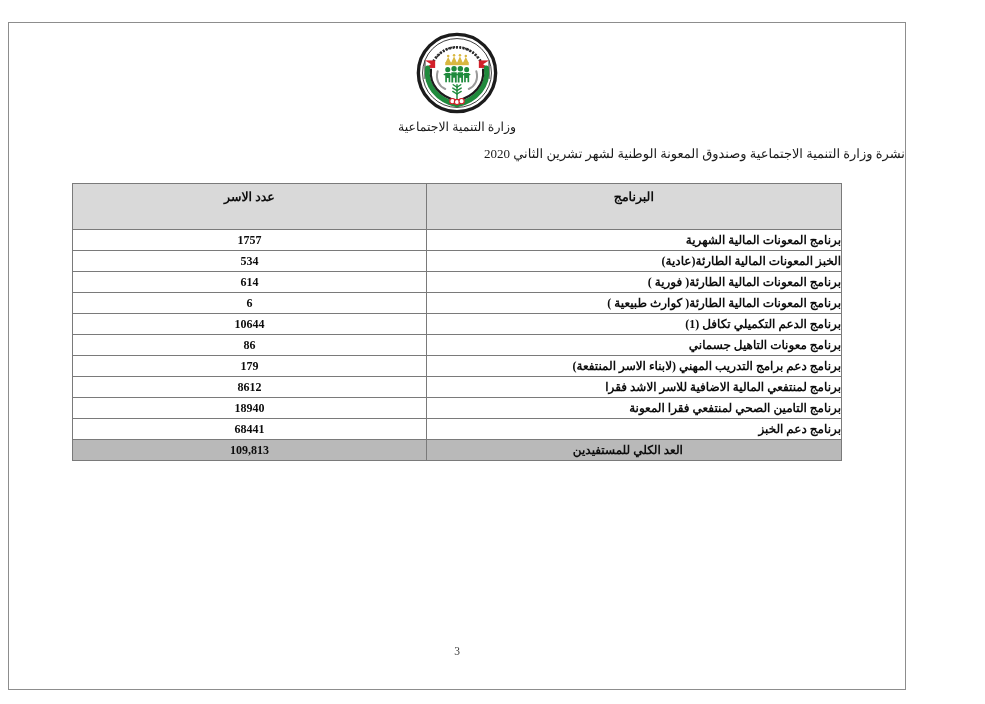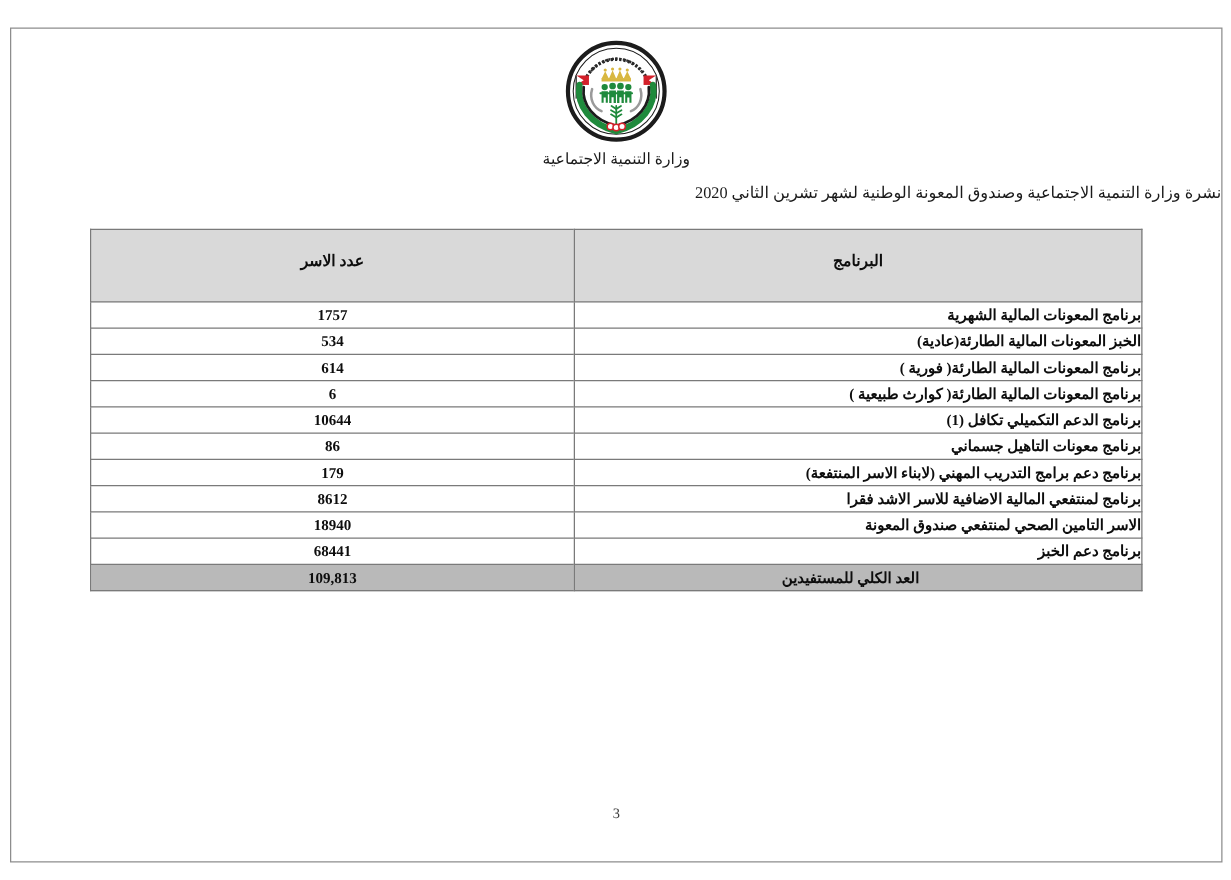--- a/index.html
+++ b/index.html
@@ -12,21 +12,21 @@
     height: 704px;
     font-family: "Liberation Serif", "DejaVu Serif", serif;
     overflow: hidden;
     position: relative;
   }
 
   #page {
     position: absolute;
     left: 8px;
     top: 22px;
-    width: 970px;
+    width: 898px;
     height: 668px;
     border: 1.5px solid #8d8d8d;
     box-sizing: border-box;
     background: #ffffff;
   }
 
   
   .header-block {
     text-align: center;
     padding-top: 8px;
@@ -93,21 +93,21 @@
     border: 1px solid #7a7a7a;
     font-family: "Liberation Serif", "DejaVu Serif", serif;
     color: #0d0d0d;
     padding: 0;
   }
 
   table.aid-table thead th {
     background: #d9d9d9;
     height: 40px;
     vertical-align: top;
-    padding-top: 17px;
+    padding-top: 5px;
     font-size: 12.5px;
     font-weight: bold;
     text-align: center;
   }
 
   table.aid-table tbody td {
     height: 20px;
     font-size: 12px;
     font-weight: bold;
     background: #ffffff;
@@ -268,21 +268,21 @@
         </tr>
         <tr>
           <td class="cell-program">برنامج دعم برامج التدريب المهني (لابناء الاسر المنتفعة)</td>
           <td class="cell-count">179</td>
         </tr>
         <tr>
           <td class="cell-program">برنامج لمنتفعي المالية الاضافية للاسر الاشد فقرا</td>
           <td class="cell-count">8612</td>
         </tr>
         <tr>
-          <td class="cell-program">الاسر التامين الصحي لمنتفعي صندوق المعونة</td>
+          <td class="cell-program">برنامج التامين الصحي لمنتفعي فقرا المعونة</td>
           <td class="cell-count">18940</td>
         </tr>
         <tr>
           <td class="cell-program">برنامج دعم الخبز</td>
           <td class="cell-count">68441</td>
         </tr>
         <tr class="total-row">
           <td class="cell-program">العد الكلي للمستفيدين</td>
           <td class="cell-count">109,813</td>
         </tr>

